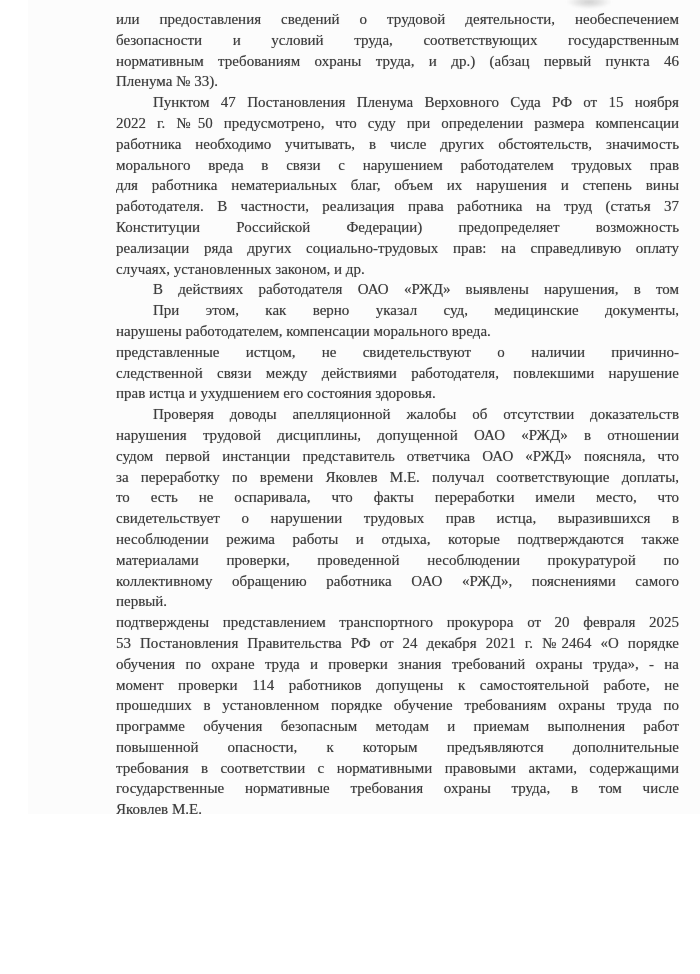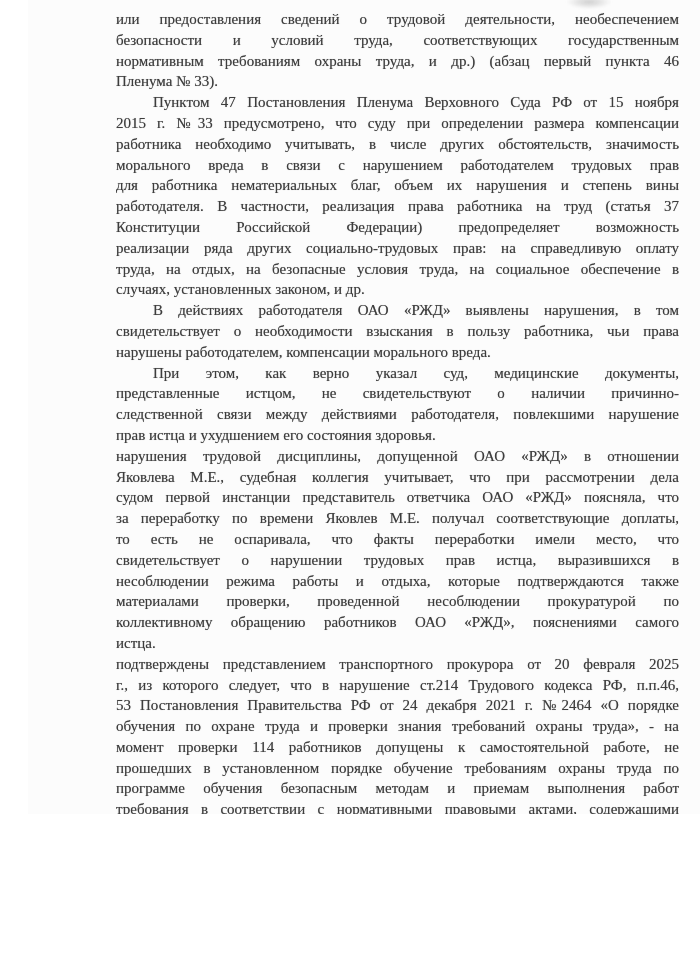--- a/index.html
+++ b/index.html
@@ -54,50 +54,48 @@
 <body>
 
 <div class="page" style="background: rgb(252, 252, 252);">
   <div class="smudge"></div>
   <div class="textblock" id="textblock" style="color: rgb(61, 61, 61);">
       <div class="line">или предоставления сведений о трудовой деятельности, необеспечением</div>
       <div class="line">безопасности и условий труда, соответствующих государственным</div>
       <div class="line">нормативным требованиям охраны труда, и др.) (абзац первый пункта 46</div>
       <div class="line para-end">Пленума № 33).</div>
       <div class="line indent">Пунктом 47 Постановления Пленума Верховного Суда РФ от 15 ноября</div>
-      <div class="line">2015 г. №33 предусмотрено, что суду при определении размера компенсации</div>
+      <div class="line">2022 г. №50 предусмотрено, что суду при определении размера компенсации</div>
       <div class="line">работника необходимо учитывать, в числе других обстоятельств, значимость</div>
       <div class="line">морального вреда в связи с нарушением работодателем трудовых прав</div>
       <div class="line">для работника нематериальных благ, объем их нарушения и степень вины</div>
       <div class="line">работодателя. В частности, реализация права работника на труд (статья 37</div>
       <div class="line">Конституции Российской Федерации) предопределяет возможность</div>
       <div class="line">реализации ряда других социально-трудовых прав: на справедливую оплату</div>
-      <div class="line">труда, на отдых, на безопасные условия труда, на социальное обеспечение в</div>
       <div class="line para-end">случаях, установленных законом, и др.</div>
       <div class="line indent">В действиях работодателя ОАО «РЖД» выявлены нарушения, в том</div>
-      <div class="line">свидетельствует о необходимости взыскания в пользу работника, чьи права</div>
+      <div class="line indent">При этом, как верно указал суд, медицинские документы,</div>
       <div class="line para-end">нарушены работодателем, компенсации морального вреда.</div>
-      <div class="line indent">При этом, как верно указал суд, медицинские документы,</div>
       <div class="line">представленные истцом, не свидетельствуют о наличии причинно-</div>
       <div class="line">следственной связи между действиями работодателя, повлекшими нарушение</div>
       <div class="line para-end">прав истца и ухудшением его состояния здоровья.</div>
+      <div class="line indent">Проверяя доводы апелляционной жалобы об отсутствии доказательств</div>
       <div class="line">нарушения трудовой дисциплины, допущенной ОАО «РЖД» в отношении</div>
-      <div class="line">Яковлева М.Е., судебная коллегия учитывает, что при рассмотрении дела</div>
       <div class="line">судом первой инстанции представитель ответчика ОАО «РЖД» поясняла, что</div>
       <div class="line">за переработку по времени Яковлев М.Е. получал соответствующие доплаты,</div>
       <div class="line">то есть не оспаривала, что факты переработки имели место, что</div>
       <div class="line">свидетельствует о нарушении трудовых прав истца, выразившихся в</div>
       <div class="line">несоблюдении режима работы и отдыха, которые подтверждаются также</div>
       <div class="line">материалами проверки, проведенной несоблюдении прокуратурой по</div>
-      <div class="line">коллективному обращению работников ОАО «РЖД», пояснениями самого</div>
-      <div class="line para-end">истца.</div>
+      <div class="line">коллективному обращению работника ОАО «РЖД», пояснениями самого</div>
+      <div class="line para-end">первый.</div>
       <div class="line">подтверждены представлением транспортного прокурора от 20 февраля 2025</div>
-      <div class="line">г., из которого следует, что в нарушение ст.214 Трудового кодекса РФ, п.п.46,</div>
       <div class="line">53 Постановления Правительства РФ от 24 декабря 2021 г. №2464 «О порядке</div>
       <div class="line">обучения по охране труда и проверки знания требований охраны труда», - на</div>
       <div class="line">момент проверки 114 работников допущены к самостоятельной работе, не</div>
       <div class="line">прошедших в установленном порядке обучение требованиям охраны труда по</div>
       <div class="line">программе обучения безопасным методам и приемам выполнения работ</div>
+      <div class="line">повышенной опасности, к которым предъявляются дополнительные</div>
       <div class="line">требования в соответствии с нормативными правовыми актами, содержащими</div>
       <div class="line">государственные нормативные требования охраны труда, в том числе</div>
       <div class="line para-end">Яковлев М.Е.</div>
     </div>
 </div>
 
 </body></html>

